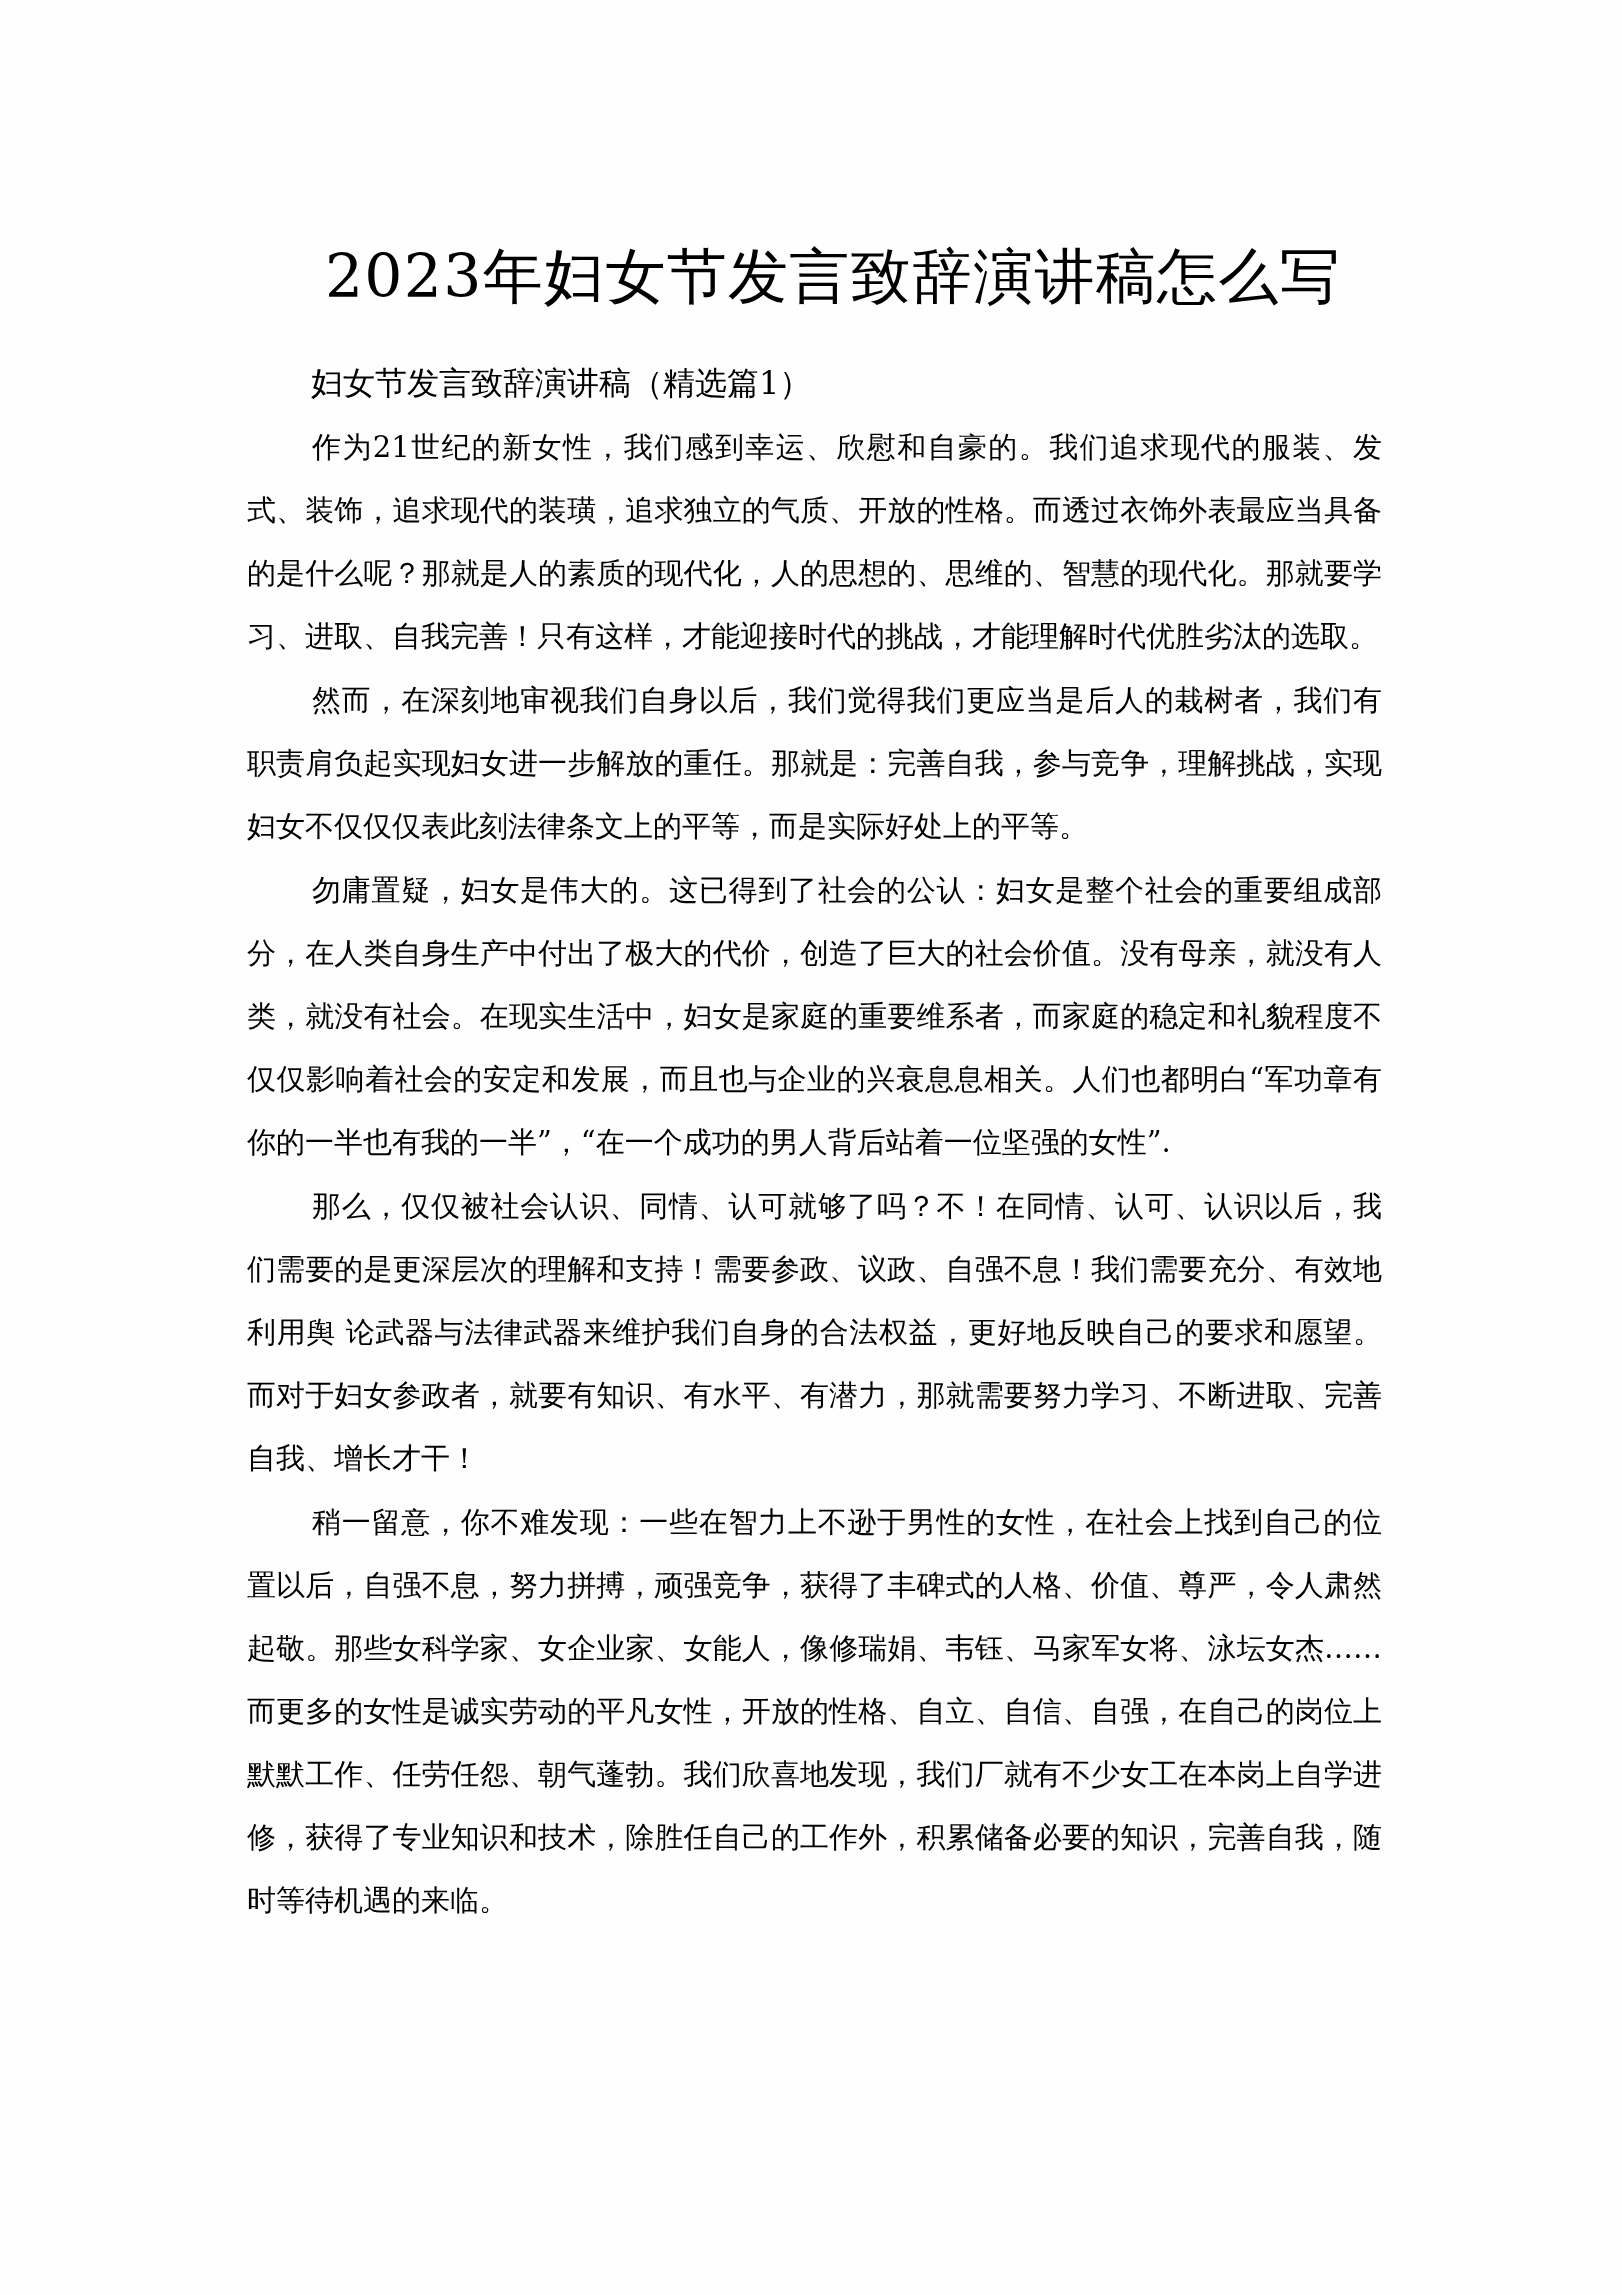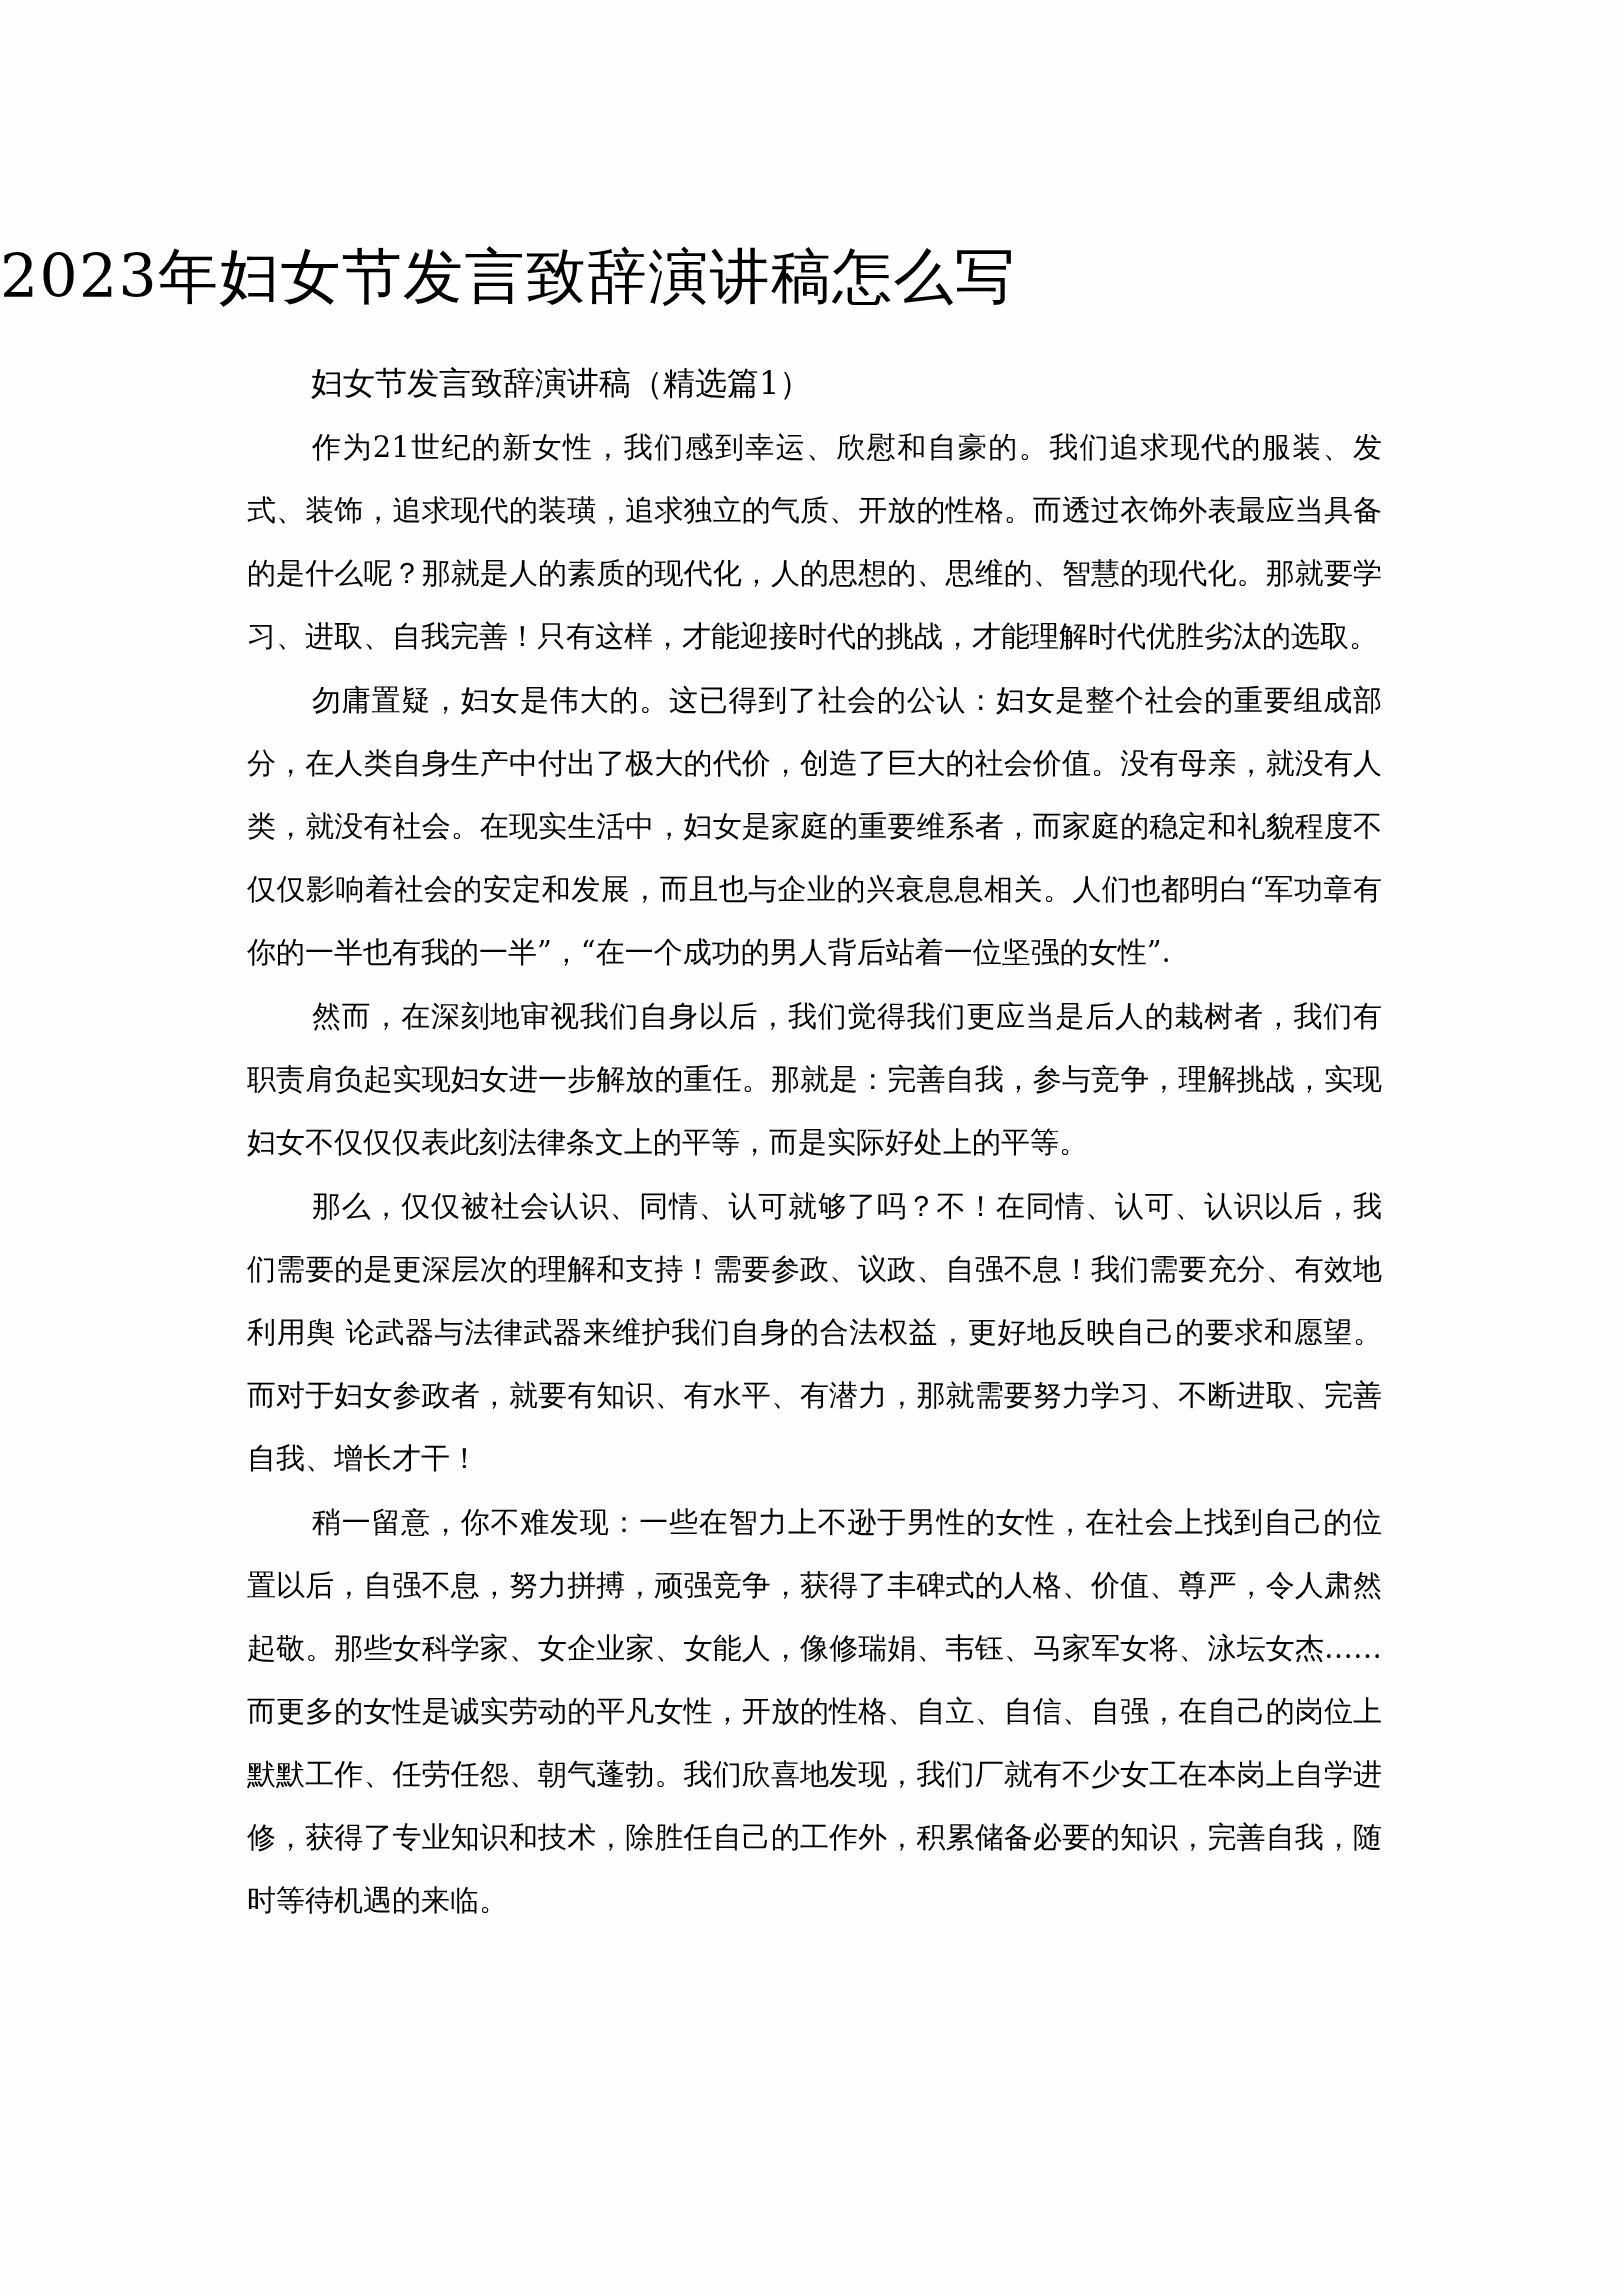--- a/index.html
+++ b/index.html
@@ -1,32 +1,32 @@
 <!DOCTYPE html>
 <html style="font-size:10.5px"><head>
 <meta charset="utf-8">
 <style>
   html, body { margin: 0; padding: 0; background: #ffffff; }
   body { width: 1623px; height: 2295px; position: relative; overflow: hidden;
          font-family: "DejaVu Serif", "Liberation Serif", serif; color: #000; }
   .page { position: absolute; left: 0; top: 0; width: 1623px; height: 2295px; background: #fefefe; }
-  .title { position: absolute; left: 0; top: 200px; width: 1341px; text-align: left;
+  .title { position: absolute; left: 0; top: 200px; width: 1341px; text-align: right;
            font-size: 60px; line-height: 72px; letter-spacing: 1.3px; font-weight: normal; }
   .content { position: absolute; left: 246px; top: 352px; width: 1137px; }
   .para { margin: 1px; font-size: 29px; line-height: 63px; text-indent: 65px;
           text-align: justify; text-justify: inter-character; word-break: break-all; }
   .subhead { margin: 0; font-size: 32px; line-height: 63px; text-indent: 65px; }
 </style>
 </head>
 <body>
 
 <div class="page">
   <h1 class="title">2023年妇女节发言致辞演讲稿怎么写</h1>
   <div class="content">
     <p class="subhead">妇女节发言致辞演讲稿（精选篇1）</p>
     <p class="para">作为21世纪的新女性，我们感到幸运、欣慰和自豪的。我们追求现代的服装、发式、装饰，追求现代的装璜，追求独立的气质、开放的性格。而透过衣饰外表最应当具备的是什么呢？那就是人的素质的现代化，人的思想的、思维的、智慧的现代化。那就要学习、进取、自我完善！只有这样，才能迎接时代的挑战，才能理解时代优胜劣汰的选取。</p>
+    <p class="para">然而，在深刻地审视我们自身以后，我们觉得我们更应当是后人的栽树者，我们有职责肩负起实现妇女进一步解放的重任。那就是：完善自我，参与竞争，理解挑战，实现妇女不仅仅仅表此刻法律条文上的平等，而是实际好处上的平等。</p>
     <p class="para">勿庸置疑，妇女是伟大的。这已得到了社会的公认：妇女是整个社会的重要组成部分，在人类自身生产中付出了极大的代价，创造了巨大的社会价值。没有母亲，就没有人类，就没有社会。在现实生活中，妇女是家庭的重要维系者，而家庭的稳定和礼貌程度不仅仅影响着社会的安定和发展，而且也与企业的兴衰息息相关。人们也都明白“军功章有你的一半也有我的一半”，“在一个成功的男人背后站着一位坚强的女性”.</p>
-    <p class="para">然而，在深刻地审视我们自身以后，我们觉得我们更应当是后人的栽树者，我们有职责肩负起实现妇女进一步解放的重任。那就是：完善自我，参与竞争，理解挑战，实现妇女不仅仅仅表此刻法律条文上的平等，而是实际好处上的平等。</p>
     <p class="para">那么，仅仅被社会认识、同情、认可就够了吗？不！在同情、认可、认识以后，我们需要的是更深层次的理解和支持！需要参政、议政、自强不息！我们需要充分、有效地利用舆 论武器与法律武器来维护我们自身的合法权益，更好地反映自己的要求和愿望。而对于妇女参政者，就要有知识、有水平、有潜力，那就需要努力学习、不断进取、完善自我、增长才干！</p>
     <p class="para">稍一留意，你不难发现：一些在智力上不逊于男性的女性，在社会上找到自己的位置以后，自强不息，努力拼搏，顽强竞争，获得了丰碑式的人格、价值、尊严，令人肃然起敬。那些女科学家、女企业家、女能人，像修瑞娟、韦钰、马家军女将、泳坛女杰……而更多的女性是诚实劳动的平凡女性，开放的性格、自立、自信、自强，在自己的岗位上默默工作、任劳任怨、朝气蓬勃。我们欣喜地发现，我们厂就有不少女工在本岗上自学进修，获得了专业知识和技术，除胜任自己的工作外，积累储备必要的知识，完善自我，随时等待机遇的来临。</p>
   </div>
 </div>
 
 
 </body></html>

